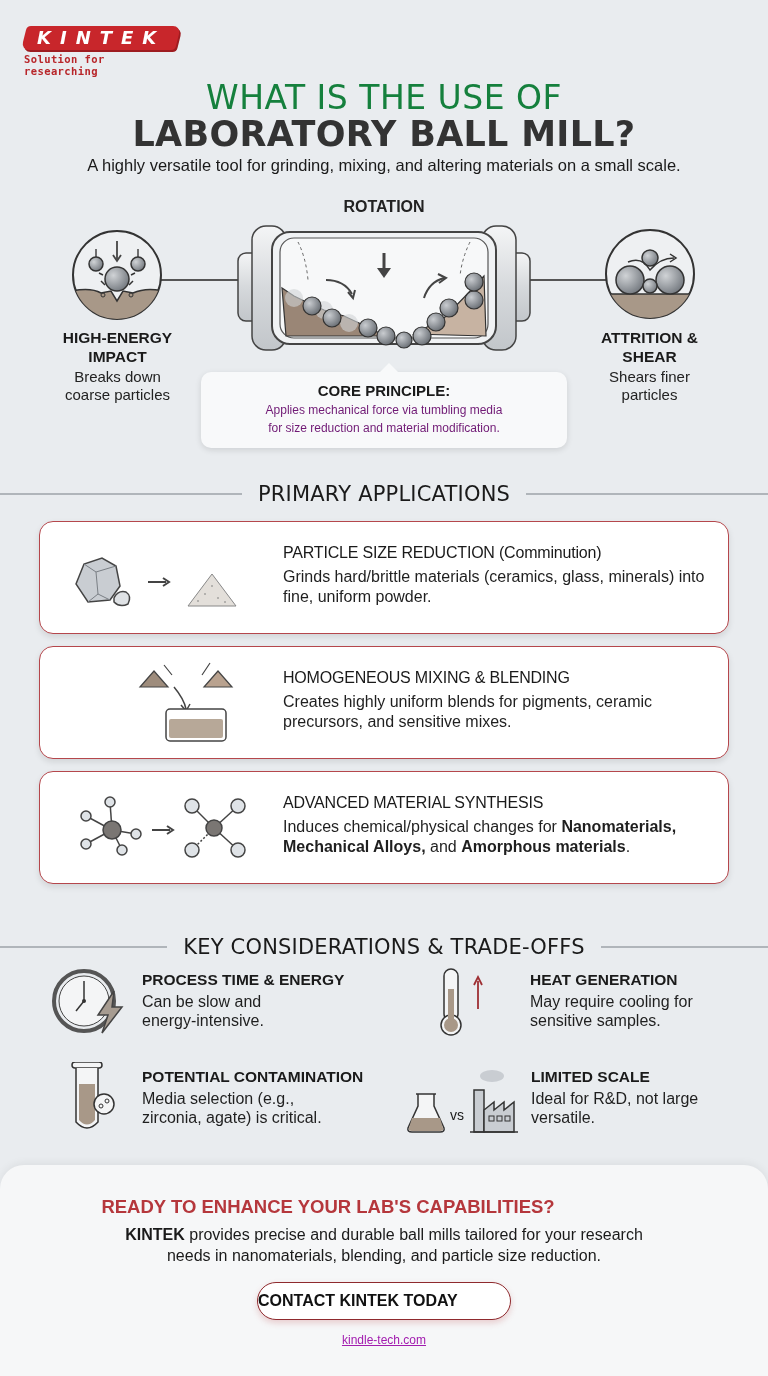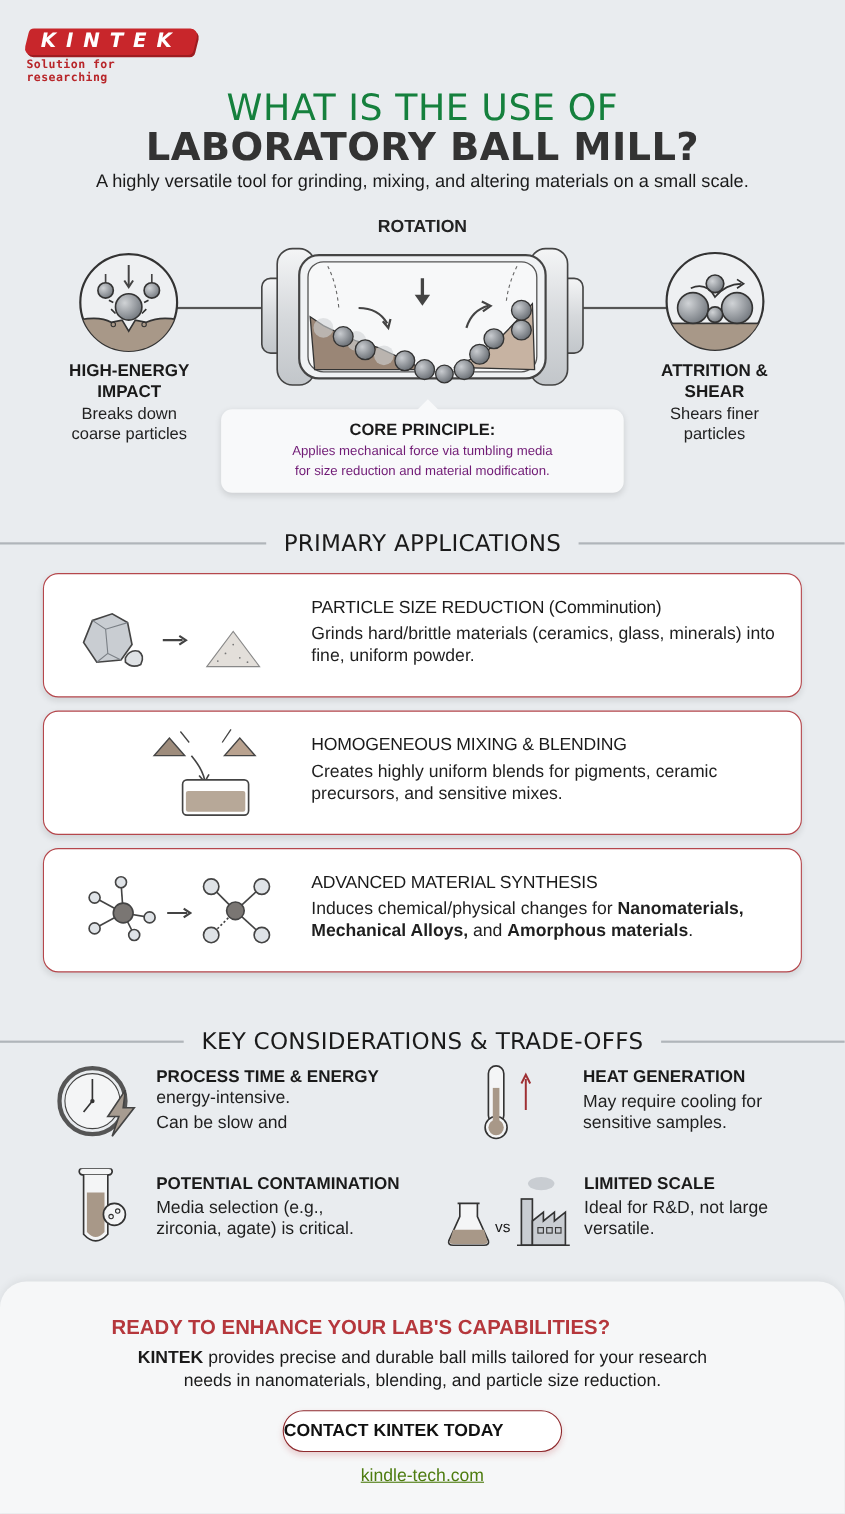--- a/index.html
+++ b/index.html
@@ -94,21 +94,21 @@
   .cta-title { left: 0; width: 656px; top: 1196px; text-align: center; font-weight: bold; font-size: 18.5px; color: #b5373c; }
   .cta-desc { left: 60px; width: 648px; top: 1224px; text-align: center; font-size: 16px; line-height: 21px; color: #1a1a1a; }
   .cta-desc b { font-weight: bold; }
   .cta-button {
     left: 257px; top: 1282px; width: 254px; height: 38px;
     background: #fff; border: 1.5px solid #8f2a2e; border-radius: 19px;
     box-shadow: 0 3px 6px rgba(181,55,60,0.22);
     text-align: left; line-height: 35px; font-weight: bold; font-size: 16px; color: #111;
     cursor: pointer;
   }
-  .site-link { left: 0; width: 768px; top: 1333px; text-align: center; font-size: 16px; color: #4d7c0f; text-decoration: underline; }
+  .site-link { left: 0; width: 768px; top: 1333px; text-align: center; font-size: 12px; color: #a21caf; text-decoration: underline; }
 </style>
 </head>
 <body>
 
 <div class="abs logo">
   <span class="logo-badge"><span>KINTEK</span></span>
   <span class="logo-tag">Solution for researching</span>
 </div>
 
 <div class="abs title1">WHAT IS THE USE OF</div>
@@ -323,22 +323,22 @@
   <svg class="cons-icon" style="left:0;top:-4px;" viewBox="0 0 80 70">
     <circle cx="32" cy="34" r="30" fill="none" stroke="#555" stroke-width="4"></circle>
     <circle cx="32" cy="34" r="25" fill="#f4f5f6" stroke="#444" stroke-width="1"></circle>
     <line x1="32" y1="34" x2="32" y2="14" stroke="#333" stroke-width="1.5"></line>
     <line x1="32" y1="34" x2="24" y2="44" stroke="#333" stroke-width="1.5"></line>
     <circle cx="32" cy="34" r="2" fill="#333"></circle>
     <path d="M62 24 L46 48 L56 48 L50 66 L70 40 L60 40 Z" fill="#a79c91" stroke="#444" stroke-width="1.5"></path>
   </svg>
   <div class="cons-text">
     <div class="cons-title">PROCESS TIME &amp; ENERGY</div>
+    <div class="cons-desc">Can be slow and</div>
     <div class="cons-desc" style="margin-top:0">energy-intensive.</div>
-    <div class="cons-desc">Can be slow and</div>
   </div>
 </div>
 
 <div class="abs cons-item" style="left:440px;top:971px;">
   <svg class="cons-icon" style="left:0;top:-4px;" viewBox="0 0 80 70">
     <rect x="4" y="2" width="14" height="52" rx="7" fill="#f4f5f6" stroke="#333" stroke-width="1.5"></rect>
     <circle cx="11" cy="58" r="10" fill="#f4f5f6" stroke="#333" stroke-width="1.5"></circle>
     <rect x="8" y="22" width="6" height="36" fill="#a89888"></rect>
     <circle cx="11" cy="58" r="7" fill="#a89888"></circle>
     <line x1="38" y1="42" x2="38" y2="14" stroke="#9e2f33" stroke-width="1.8"></line>

